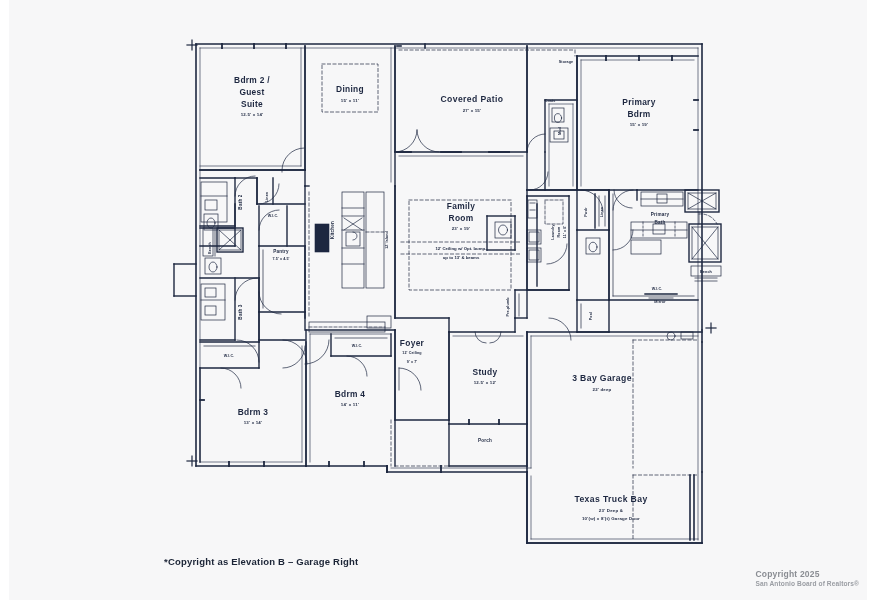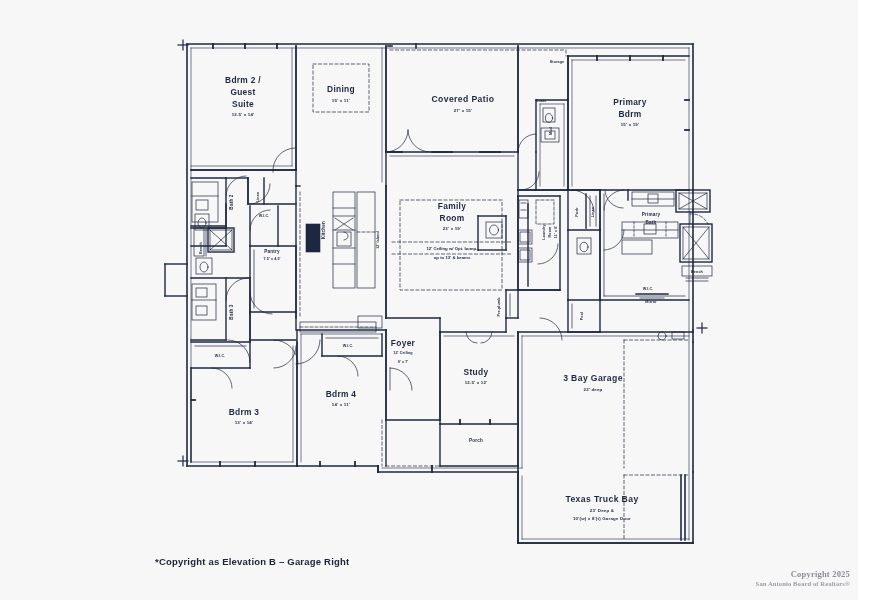--- a/index.html
+++ b/index.html
@@ -9,21 +9,21 @@
   }
   body {
     width: 894px;
     height: 600px;
     position: relative;
     font-family: "Liberation Sans", sans-serif;
     overflow: hidden;
   }
   #page {
     position: absolute;
-    left: 0; top: 0;
+    left: 9px; top: 0;
     width: 858px;
     height: 600px;
     background: #f7f7f8;
   }
   #plan-svg {
     position: absolute;
     left: 0; top: 0;
     width: 894px;
     height: 600px;
   }
@@ -34,23 +34,22 @@
     font-size: 9.5px;
     font-weight: bold;
     color: #1b2436;
     letter-spacing: 0.2px;
     white-space: nowrap;
   }
   .copyright-block {
     position: absolute;
     right: 8px;
     top: 569px;
-    text-align: right;
+    text-align: left;
     line-height: 1.25;
-    font-family: Liberation Serif, serif;
   }
   .copyright-line1 {
     font-size: 8.5px;
     font-weight: bold;
     color: #8a8d93;
     letter-spacing: 0.2px;
   }
   .copyright-line2 {
     font-size: 6.6px;
     font-weight: bold;

